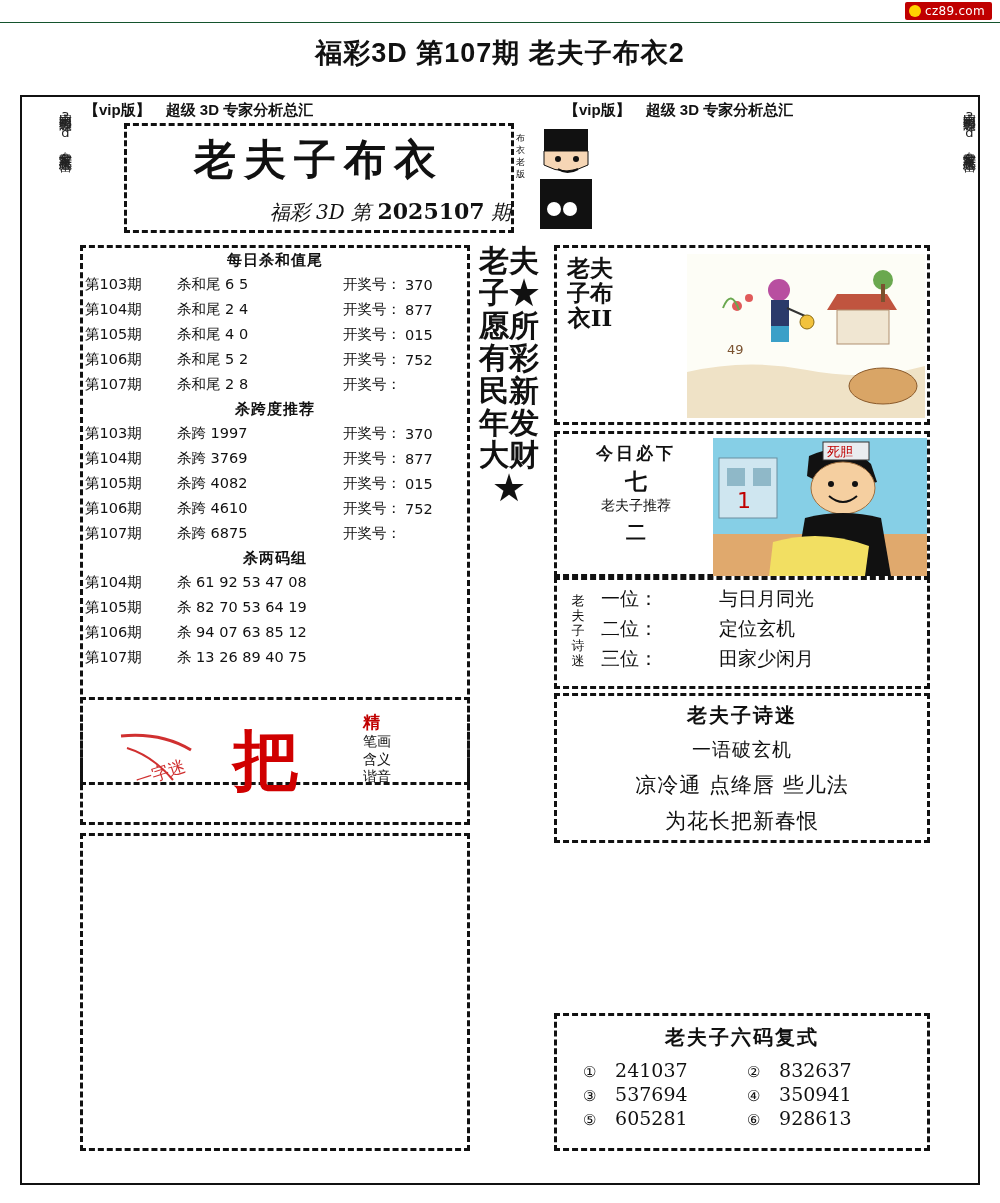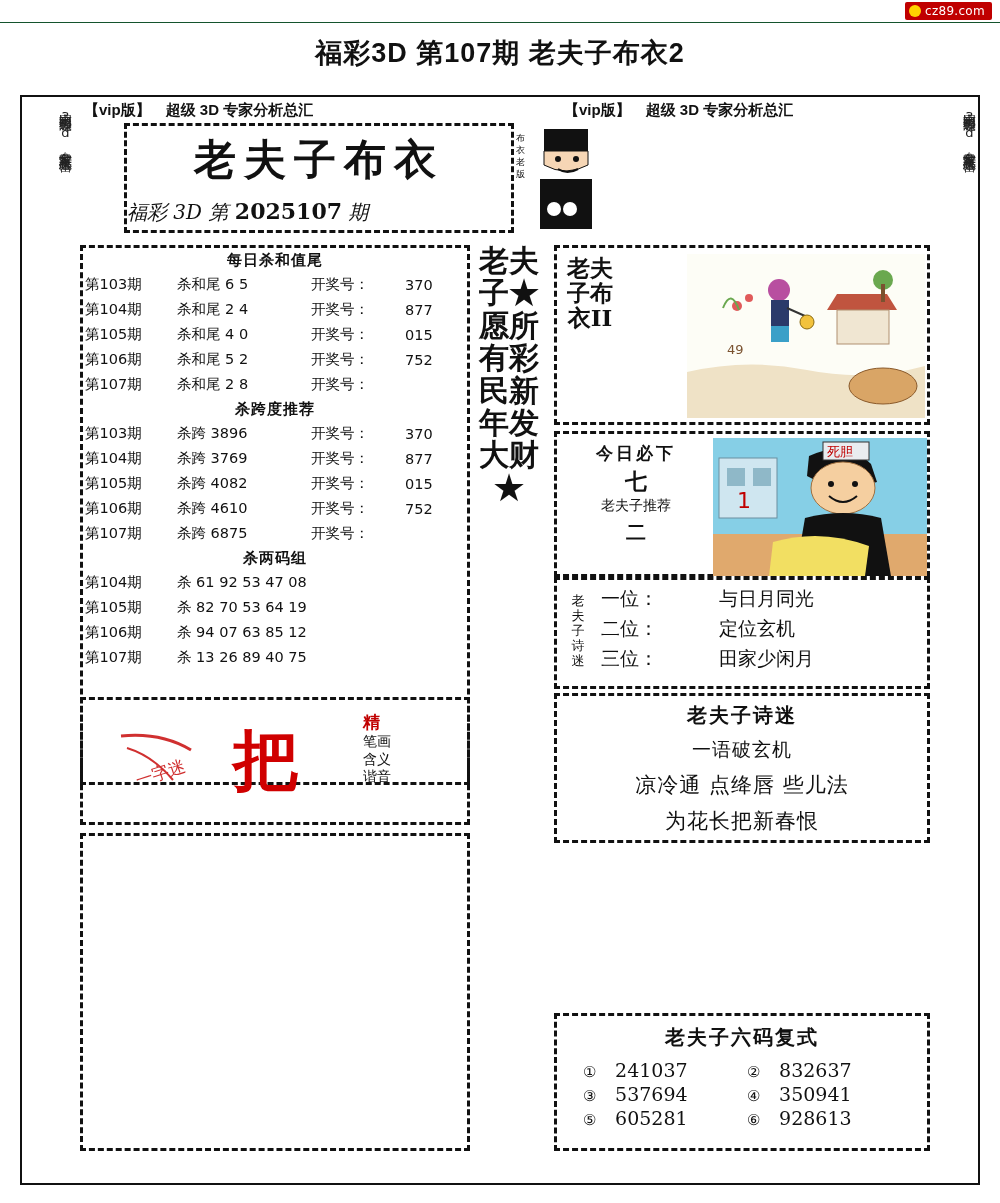--- a/index.html
+++ b/index.html
@@ -65,41 +65,41 @@
 
   .headbox{
     position:absolute;left:50px;top:26px;width:390px;height:110px;
   }
   .brand{
     font-size:42px;font-weight:bold;color:#111;letter-spacing:8px;
     font-family:"DejaVu Serif",serif;
     text-align:center;padding-top:6px;
   }
   .brandsub{
-    text-align:left;font-size:20px;color:#111;margin-top:10px;
+    text-align:right;font-size:20px;color:#111;margin-top:10px;
     font-family:"DejaVu Serif",serif;font-style:italic;
   }
   .brandsub b{font-size:22px;font-style:normal;}
 
   
   .mascot{
     position:absolute;left:440px;top:28px;width:80px;height:108px;
   }
 
   
   .leftcol{position:absolute;left:6px;top:148px;width:390px;height:540px;}
   .secttitle{
     text-align:center;font-weight:bold;font-size:15px;color:#111;
     font-family:"DejaVu Serif",serif;margin:3px 0 2px 0;letter-spacing:1px;
   }
   table.rows{width:100%;border-collapse:collapse;font-size:14.5px;color:#111;}
   table.rows td{padding:3px 2px;white-space:nowrap;font-family:"DejaVu Sans",sans-serif;}
   td.c1{width:88px;padding-left:6px;}
   td.c2{width:130px;}
-  td.c3{width:90px;text-align:left;}
+  td.c3{width:90px;text-align:right;}
   td.c4{width:60px;text-align:left;}
 
   
   .bigbox{position:absolute;left:6px;top:600px;width:390px;height:128px;}
   .bigchar{
     position:absolute;left:150px;top:16px;font-size:66px;color:#d00000;font-weight:bold;
     font-family:"DejaVu Serif",serif;
   }
   .brush{
     position:absolute;left:30px;top:28px;width:110px;height:78px;
@@ -277,21 +277,21 @@
             <td class="c4"></td>
           </tr>
         </tbody>
           </table>
 
         <div class="secttitle">杀跨度推荐</div>
         <table class="rows">
           <tbody>
               <tr>
             <td class="c1">第103期</td>
-            <td class="c2">杀跨 3896</td>
+            <td class="c2">杀跨 1997</td>
             <td class="c3">开奖号：</td>
             <td class="c4">370</td>
           </tr>
           <tr>
             <td class="c1">第104期</td>
             <td class="c2">杀跨 3769</td>
             <td class="c3">开奖号：</td>
             <td class="c4">877</td>
           </tr>
           <tr>

